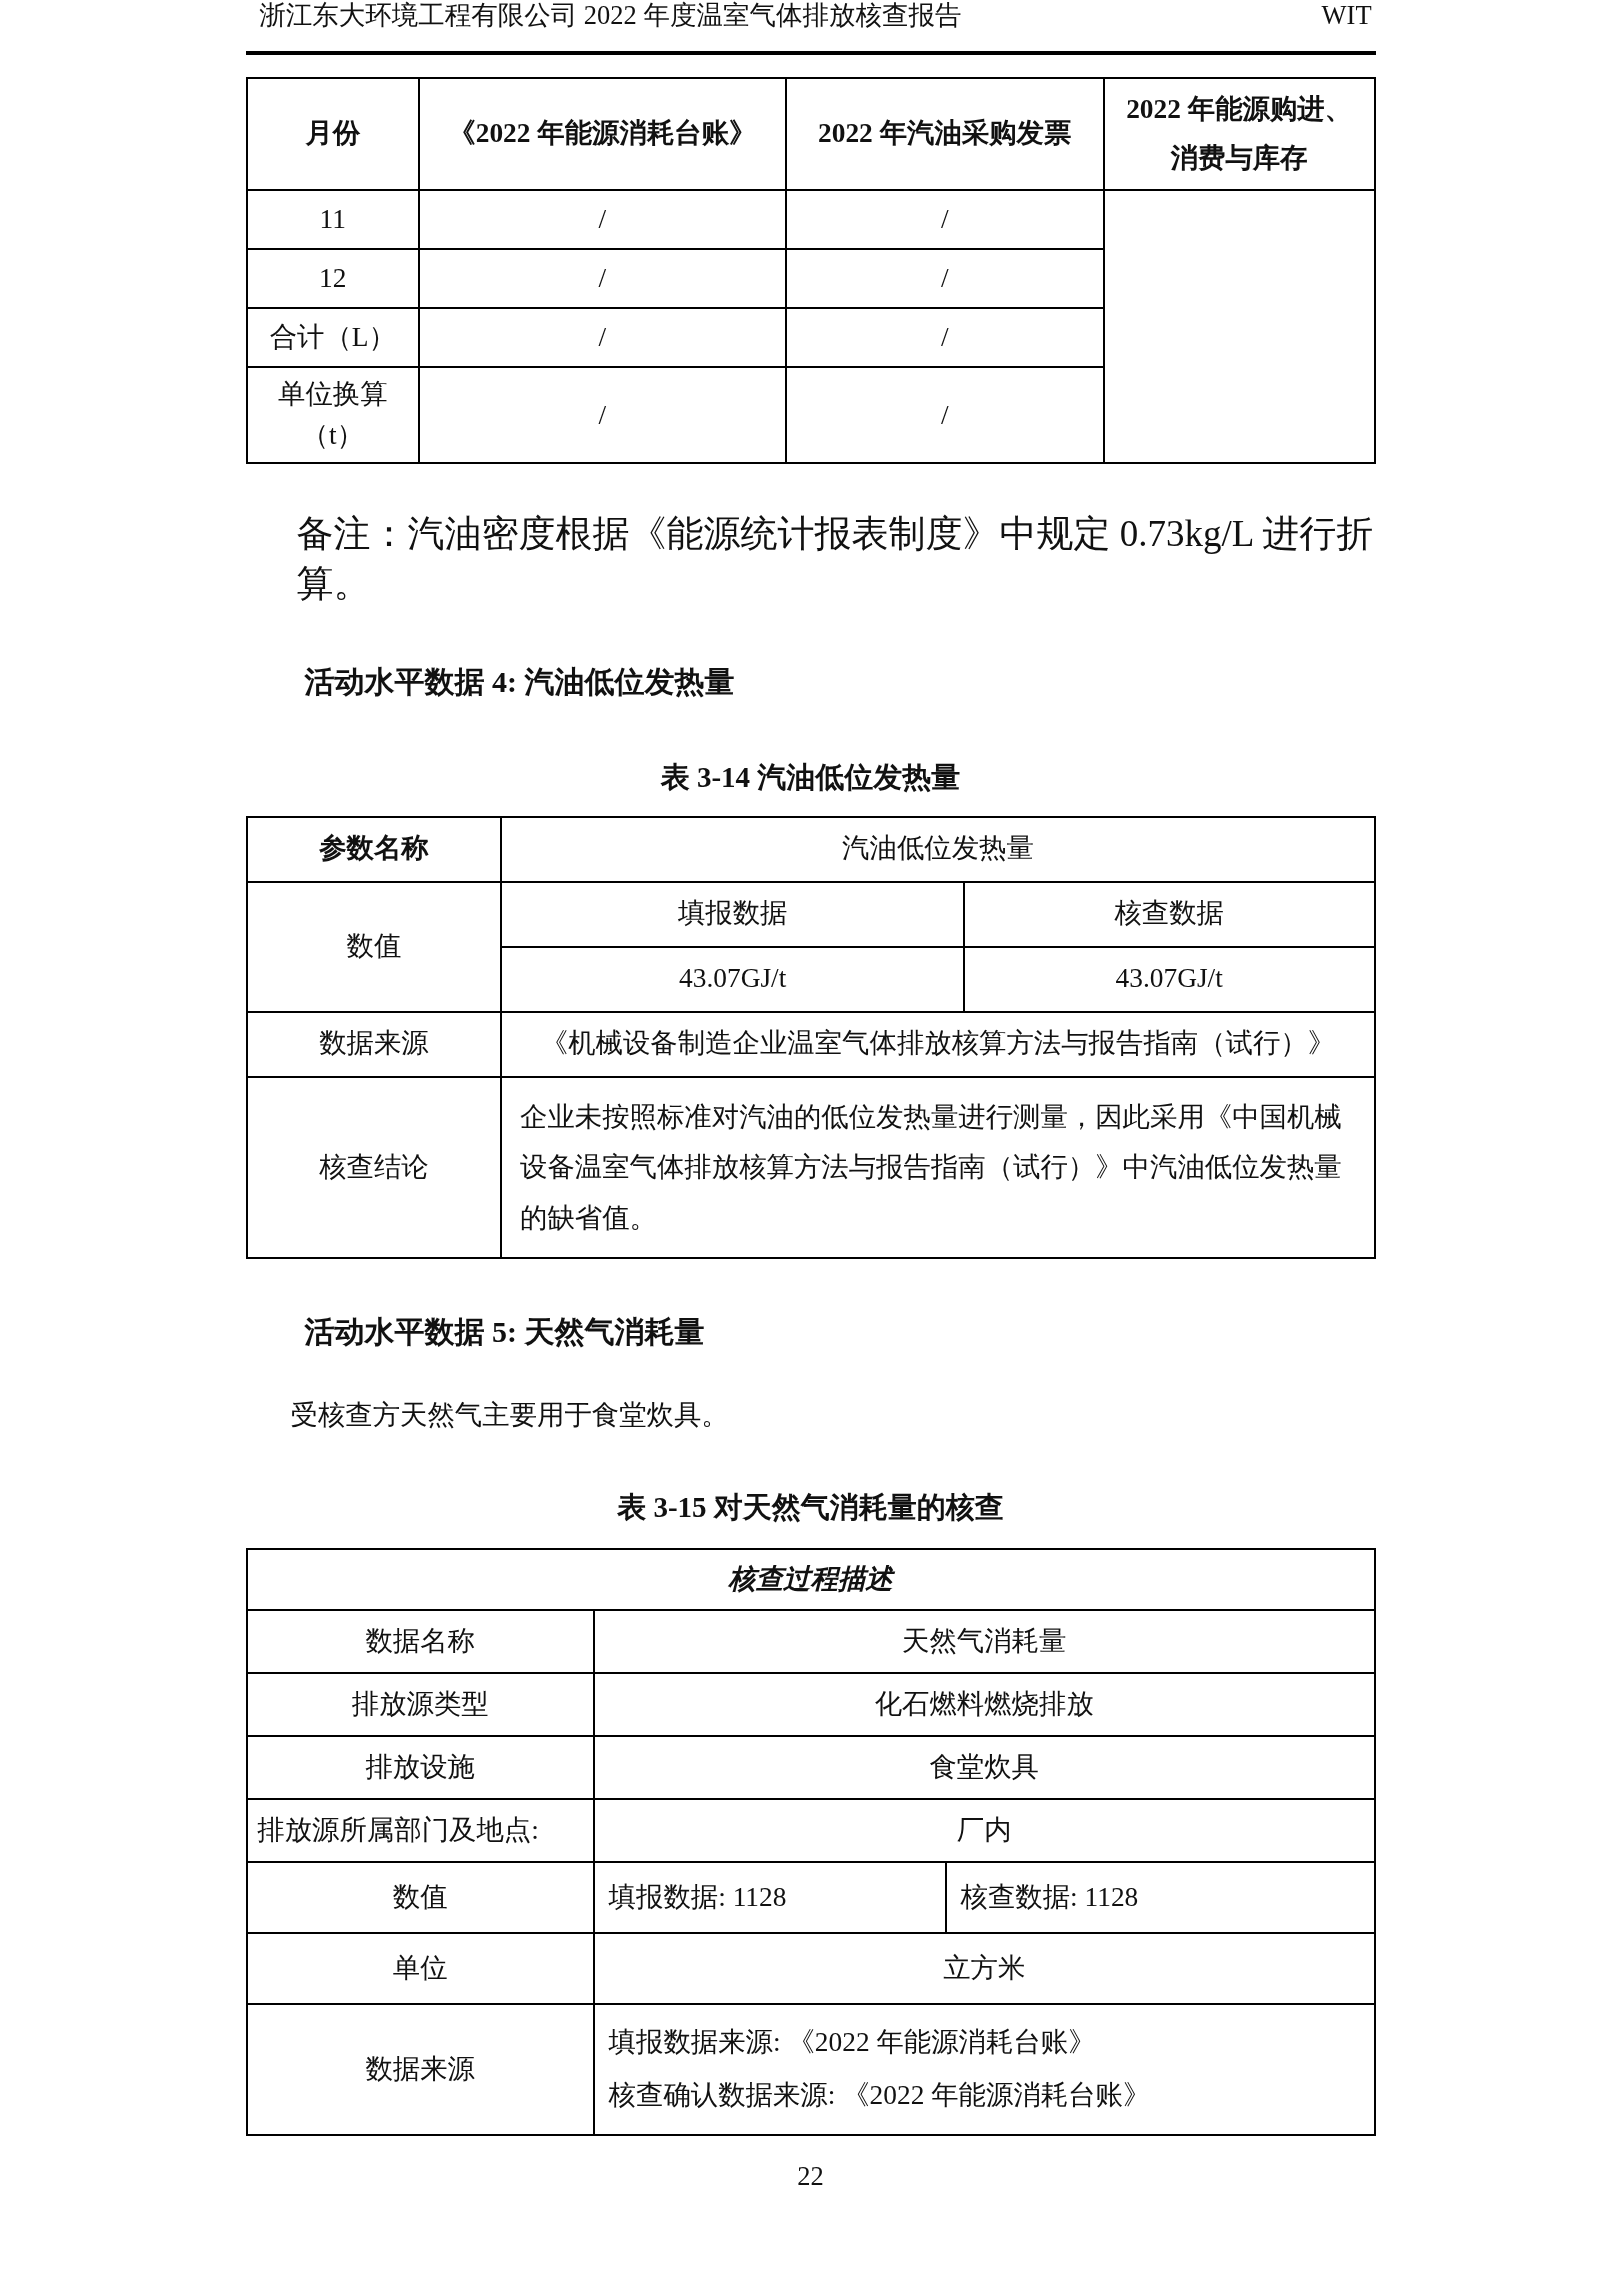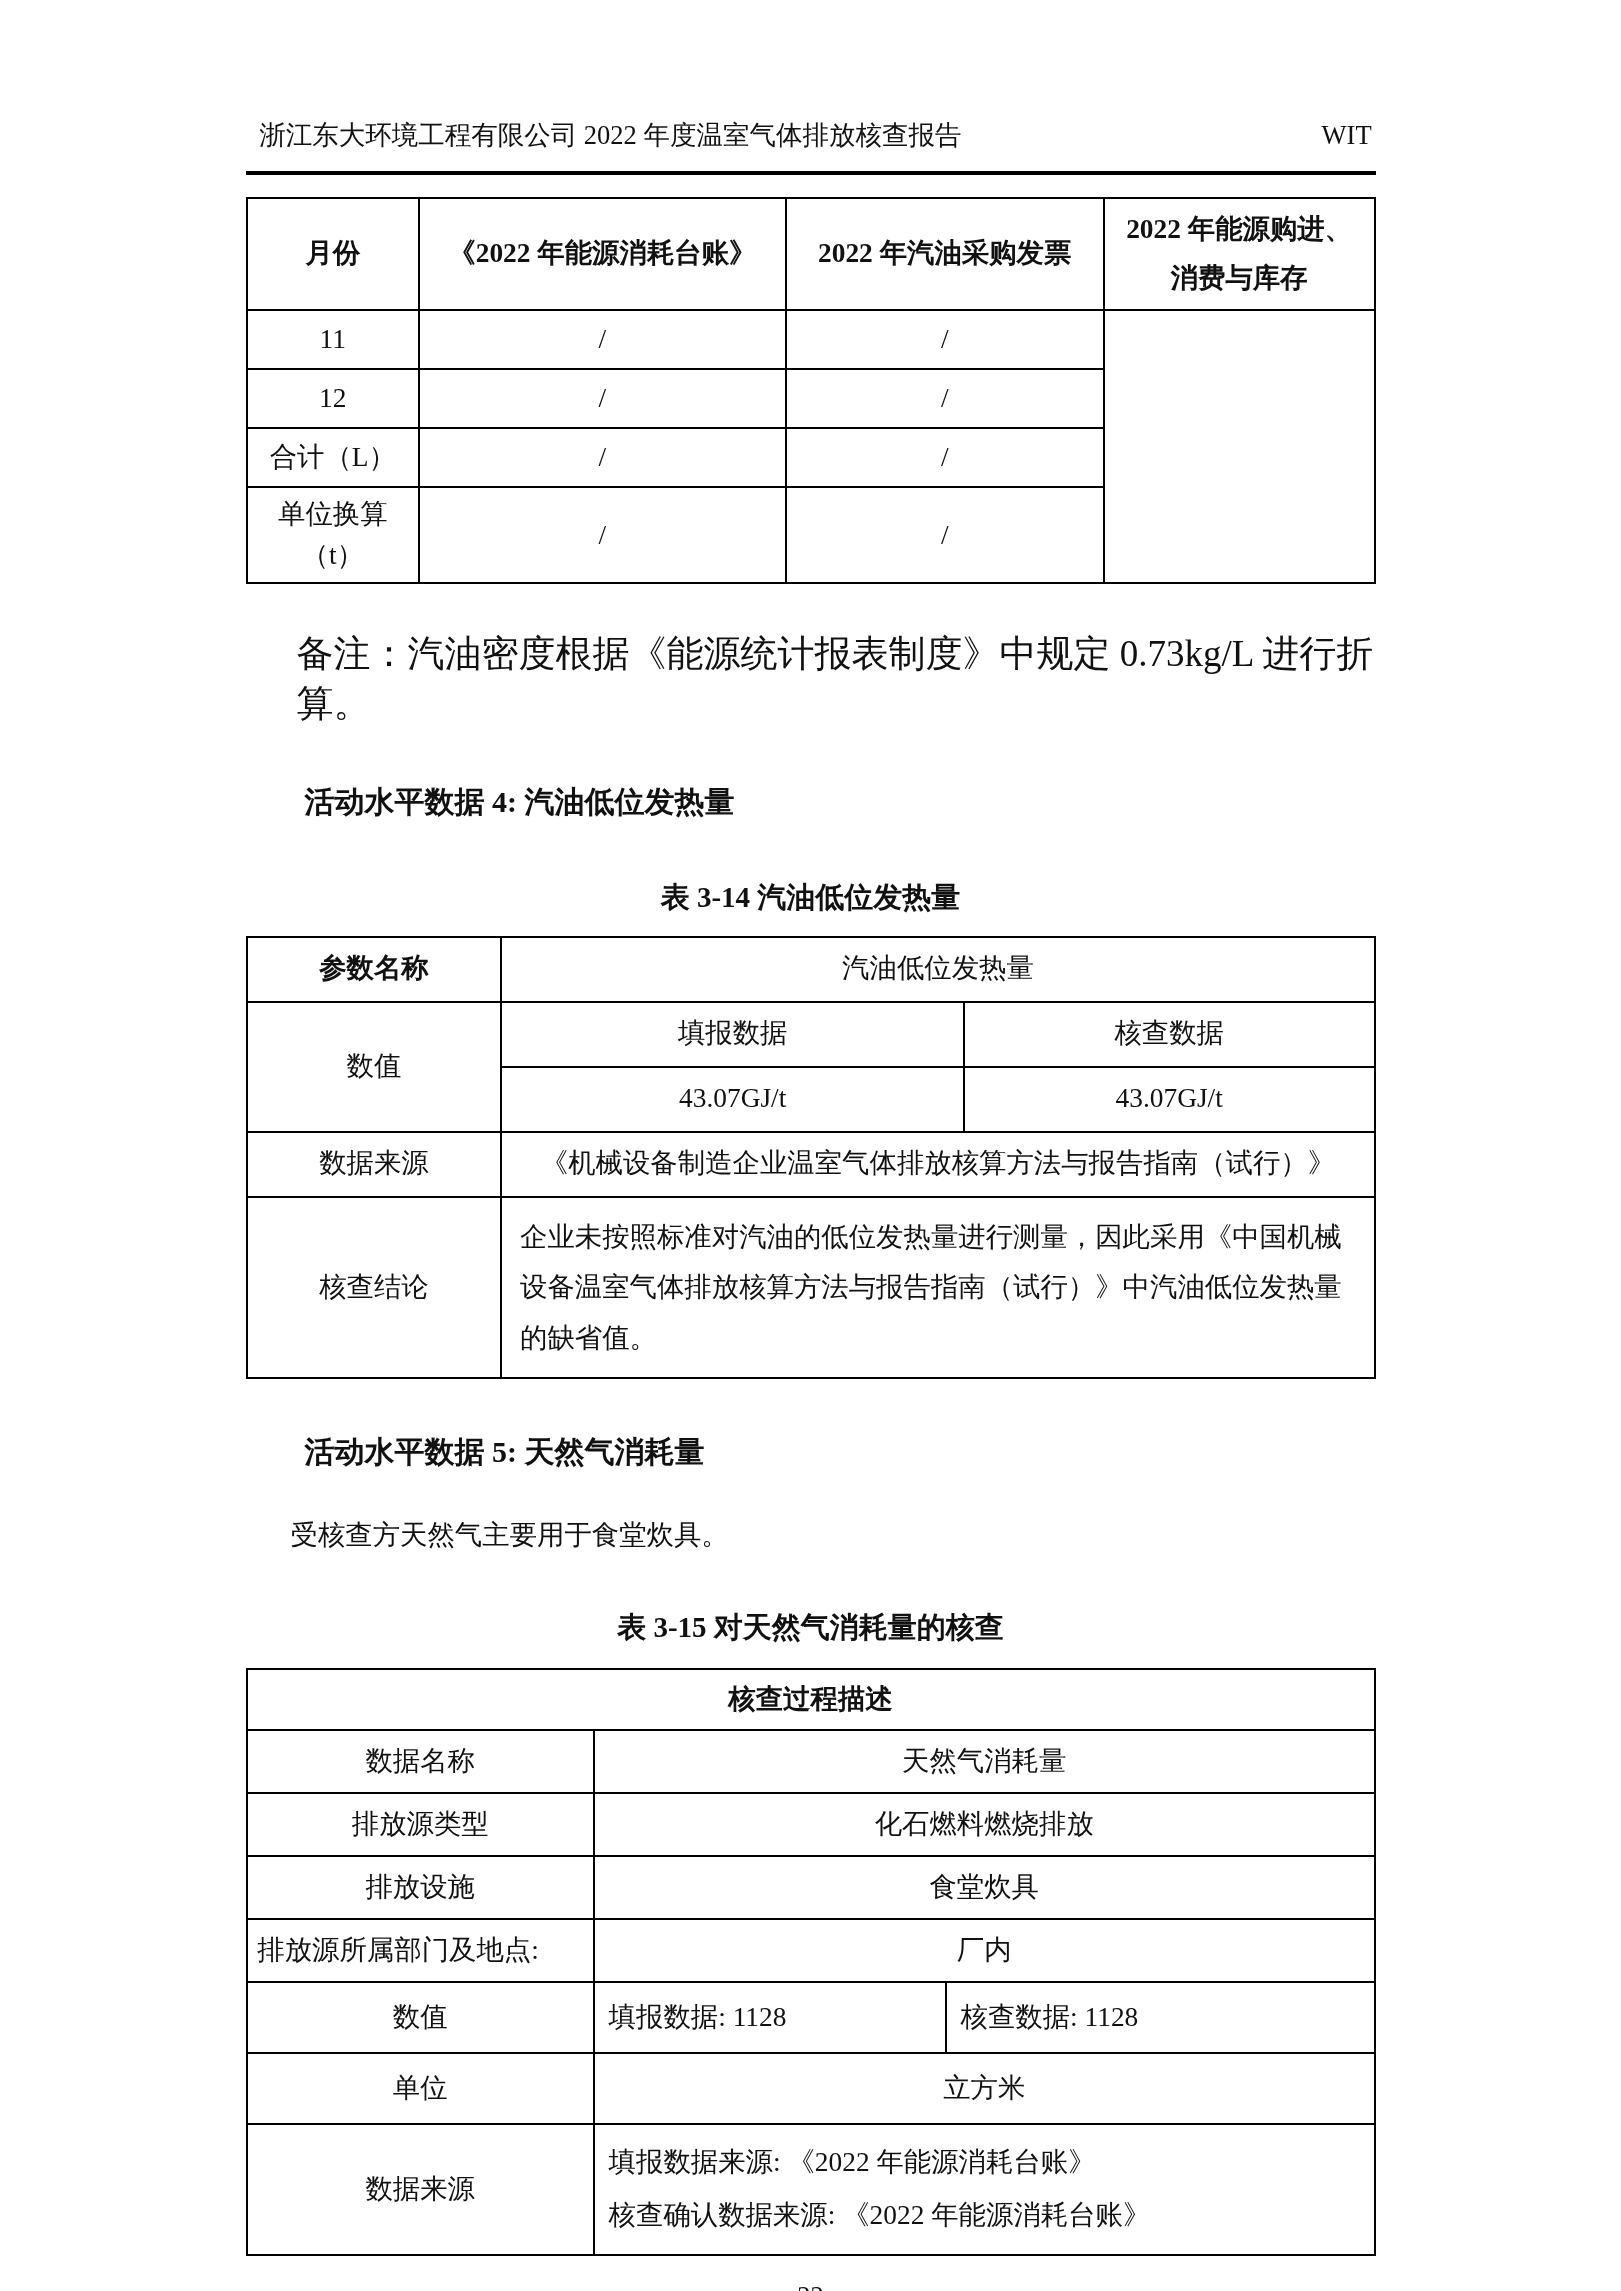--- a/index.html
+++ b/index.html
@@ -11,21 +11,20 @@
     font-family: "Liberation Serif", "DejaVu Serif", serif;
     color: #111111;
     position: relative;
   }
   .content {
     width: 1130px;
     margin: 0 auto;
   }
   
   .page-header {
-    padding-top: 120px;
   }
   .page-header-row {
     display: flex;
     justify-content: space-between;
     align-items: flex-end;
     font-size: 26.5px;
     line-height: 1.2;
     padding: 0 3.9px 0 13.7px;
   }
   .header-rule {
@@ -86,21 +85,21 @@
   .table-314 { margin-top: 17.6px; }
   .table-314 td { height: 65px; }
   .table-314 .conclusion-cell {
     height: 155px;
     text-align: left;
     padding: 13.7px 17.6px;
     line-height: 1.85;
   }
   
   .table-315 { margin-top: 19.6px; }
-  .table-315 .title-row td { height: 61px; font-weight: bold; }
+  .table-315 .title-row td { height: 61px; font-weight: bold; font-style: italic; }
   .table-315 .label-row td { height: 63px; }
   .table-315 .value-row td { height: 71px; }
   .table-315 .unit-row td { height: 71px; }
   .table-315 .source-row td { height: 131px; }
   .table-315 .src-cell {
     text-align: left;
     padding: 9.8px 13.7px;
     line-height: 1.95;
   }
   .table-315 .val-cell { text-align: left; padding-left: 13.7px; }

